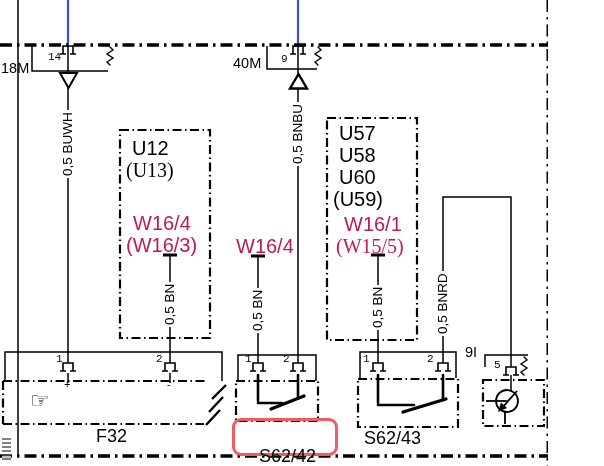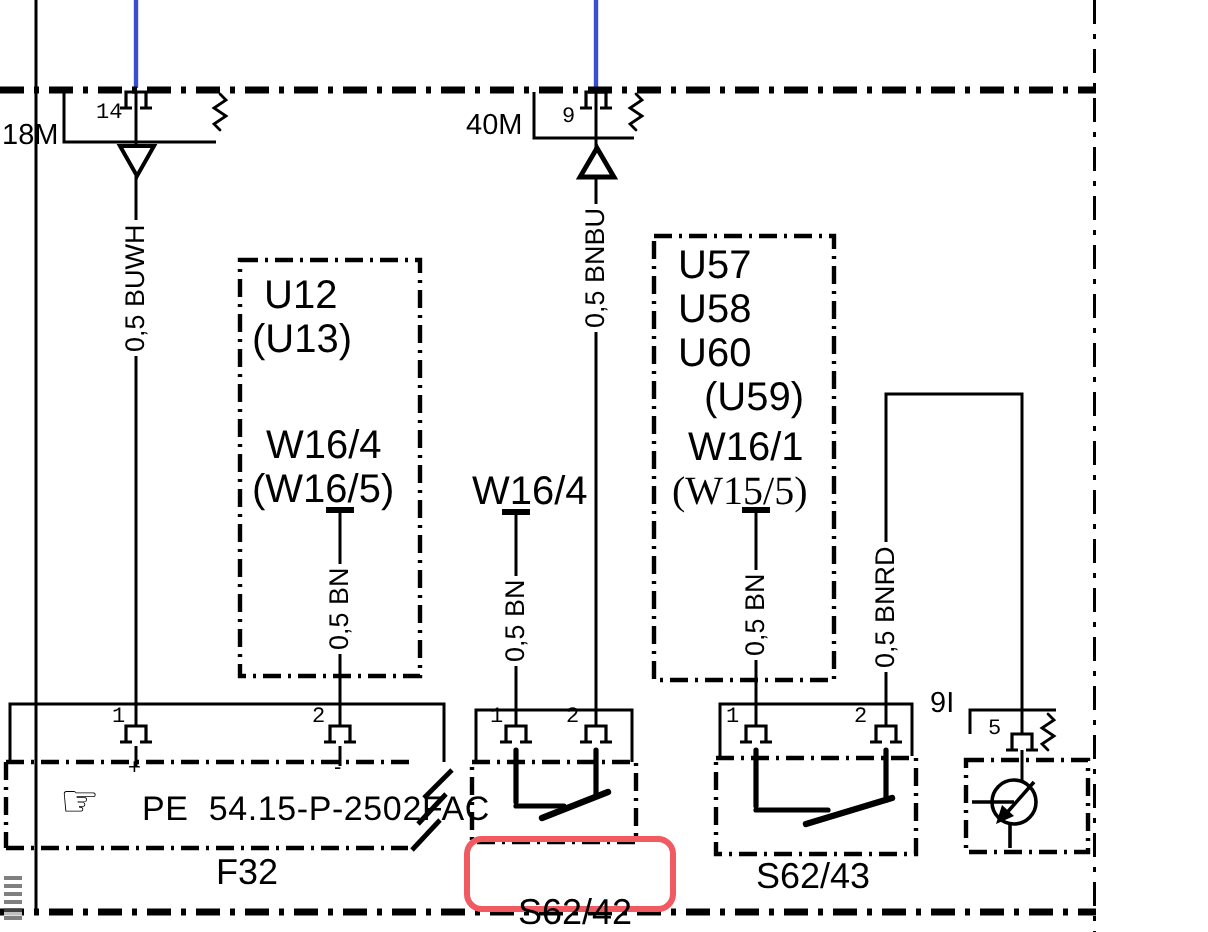--- a/index.html
+++ b/index.html
@@ -2,21 +2,21 @@
 <html><head>
 <meta charset="utf-8">
 <style>
   html,body{margin:0;padding:0;background:#fff;}
   .stage{
     position:relative;width:548px;height:466px;background:#ffffff;
     font-family:"Liberation Sans",sans-serif;overflow:hidden;
   }
   .stage svg{position:absolute;left:0;top:0;}
   .txt{position:absolute;color:#000;white-space:pre;line-height:1.05;}
-  .blue{color:#000000;}
+  .blue{color:#be185d;}
   .s11{font-size:11px;font-family:Liberation Mono, monospace;}
   .s14{font-size:14.5px;}
   .s16{font-size:20px;}
   .s17{font-size:17px;letter-spacing:.3px;}
   .s18{font-size:18px;}
   .vlabel{
     position:absolute;font-size:13.5px;color:#000;white-space:nowrap;
     background:#fff;padding:0 2px;
     transform:rotate(-90deg);transform-origin:0 0;line-height:15px;
   }
@@ -152,49 +152,48 @@
   <div class="txt s11" style="left:281px;top:54px;">9</div>
 
   <div class="vlabel" style="left:60px;top:178px;">0,5 BUWH</div>
   <div class="vlabel" style="left:290px;top:166px;">0,5 BNBU</div>
   <div class="vlabel" style="left:162px;top:327px;">0,5 BN</div>
   <div class="vlabel" style="left:250px;top:333px;">0,5 BN</div>
   <div class="vlabel" style="left:370px;top:330px;">0,5 BN</div>
   <div class="vlabel" style="left:435px;top:336px;">0,5 BNRD</div>
 
   <div class="txt s16" style="left:132px;top:138px;">U12</div>
-  <div class="txt s16" style="left:126px;top:160px;">(U13)</div>
+  <div class="txt s16" style="left:126px;top:160px;font-family:Liberation Serif, serif;">(U13)</div>
   <div class="txt s16 blue" style="left:133px;top:213px;">W16/4</div>
-  <div class="txt s16 blue" style="left:126px;top:235px;">(W16/5)</div>
+  <div class="txt s16 blue" style="left:126px;top:235px;">(W16/3)</div>
 
   <div class="txt s16" style="left:339px;top:123px;">U57</div>
   <div class="txt s16" style="left:339px;top:145px;">U58</div>
   <div class="txt s16" style="left:339px;top:167px;">U60</div>
-  <div class="txt s16" style="left:352px;top:189px;">(U59)</div>
+  <div class="txt s16" style="left:333px;top:189px;">(U59)</div>
   <div class="txt s16 blue" style="left:344px;top:214px;">W16/1</div>
   <div class="txt s16 blue" style="left:336px;top:236px;font-family:Liberation Serif, serif;">(W15/5)</div>
 
   <div class="txt s16 blue" style="left:236px;top:236px;">W16/4</div>
 
   <div class="txt s11" style="left:56px;top:354px;">1</div>
   <div class="txt s11" style="left:156px;top:354px;">2</div>
   <div class="txt" style="left:64px;top:379px;font-size:11px;">+</div>
   <div class="txt" style="left:167px;top:379px;font-size:11px;">-</div>
   <div class="hand" style="left:30px;top:391px;">☞</div>
-  <div class="txt s17 blue" style="left:71px;top:396px;">PE  54.15-P-2502FAC</div>
-  <div class="txt s18" style="left:96px;top:427px;margin-left:12px;">F32</div>
+  <div class="txt s18" style="left:96px;top:427px;">F32</div>
 
   <div class="txt s11" style="left:245px;top:354px;">1</div>
   <div class="txt s11" style="left:283px;top:354px;">2</div>
   <div class="redbox"></div>
   <div class="txt s18" style="left:259px;top:447px;">S62/42</div>
 
   <div class="txt s11" style="left:363px;top:354px;">1</div>
   <div class="txt s11" style="left:427px;top:354px;">2</div>
-  <div class="txt s18" style="left:378px;top:429px;text-align:right;">S62/43</div>
+  <div class="txt s18" style="left:364px;top:429px;text-align:right;">S62/43</div>
 
   <div class="txt s14" style="left:465px;top:345px;">9I</div>
   <div class="txt s11" style="left:494px;top:360px;">5</div>
 
   <div class="hand" style="left:556px;top:388px;">☞</div>
   <div class="txt s17 blue" style="left:588px;top:391px;">PE</div>
 
   <div class="edgemark" style="left:2px;top:438px;width:9px;height:22px;"></div>
   <div class="edgemark" style="left:597px;top:416px;width:7px;height:46px;"></div>
 

